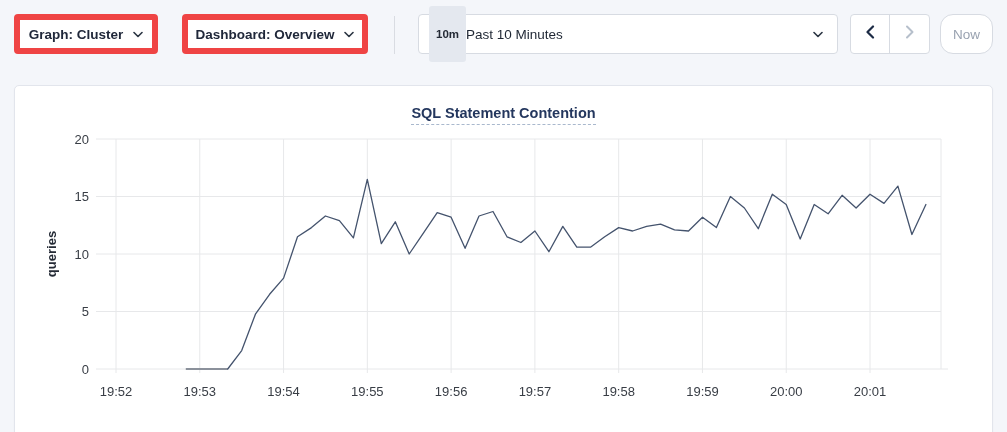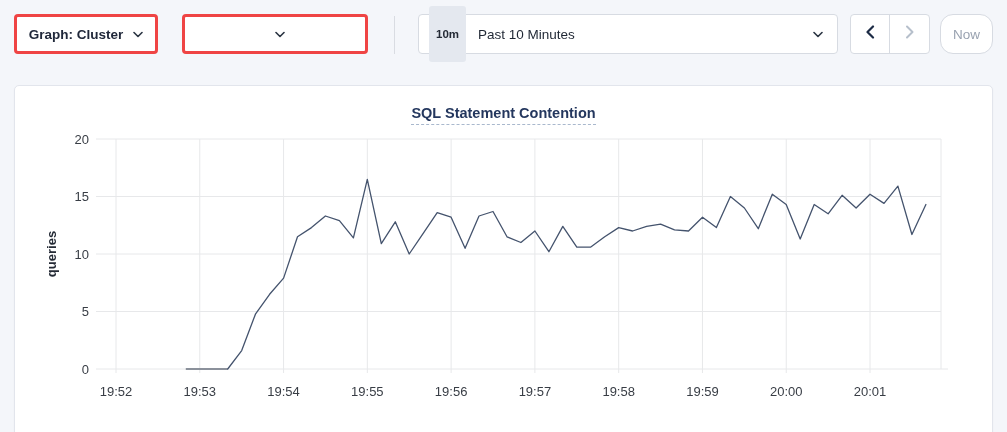--- a/index.html
+++ b/index.html
@@ -8,39 +8,39 @@
     position:relative;
     background:#f4f6fa;
     font-family:"Liberation Sans", sans-serif;
     color:#242a35;
   }
 
   
   .toolbar { position:absolute; top:14px; left:14px; width:979px; height:40px; }
   .tb-btn {
     position:absolute; top:0; height:40px;
-    background:#ffffff; border:3px solid #ef4444; border-radius:4px;
+    background:#ffffff; border:6px solid #ef4444; border-radius:4px;
     display:flex; align-items:center; justify-content:center;
     font-size:13.5px; font-weight:700; color:#20283a; cursor:pointer;
   }
   .btn-graph { left:0; width:144px; }
   .btn-dashboard { left:168px; width:186px; }
   .tb-btn .chev { margin-left:10px; display:inline-flex; color:#2a3442; }
   .tb-divider { position:absolute; left:380px; top:2px; height:38px; width:1px; background:#d9dce2; }
 
   .time-select {
     position:absolute; left:404px; top:0; width:420px; height:40px;
     background:#ffffff; border:1px solid #d7dbe2; border-radius:4px;
     display:flex; align-items:center; padding:0 14px 0 10px; cursor:pointer;
   }
   .time-badge {
     background:#e4e8ef; border-radius:3px; padding:22px 7px;
     font-size:11.5px; font-weight:700; color:#242a35;
   }
-  .time-label { margin-left:12px; font-size:13.5px; font-weight:400; color:#1e2633;text-align:right; }
+  .time-label { margin-left:0; font-size:13.5px; font-weight:400; color:#1e2633;text-align:right; }
   .time-select .chev { margin-left:auto; display:inline-flex; color:#2a3442; }
 
   .arrow-group {
     position:absolute; left:836px; top:0; width:80px; height:40px;
     background:#ffffff; border:1px solid #d7dbe2; border-radius:4px;
     display:flex;
   }
   .arrow-half { width:40px; height:100%; display:flex; align-items:center; justify-content:center; cursor:pointer; }
   .arrow-half.prev { border-right:1px solid #d7dbe2; color:#1c2b45; }
   .arrow-half.next { color:#b6bfcb; cursor:default; }
@@ -74,20 +74,21 @@
   <div class="tb-btn btn-graph">
     <span>Graph: Cluster</span>
     <span class="chev">
       <svg width="10" height="7" viewBox="0 0 10 7">
           <polyline points="1,1.5 5,5.5 9,1.5" fill="none" stroke="currentColor" stroke-width="1.6" stroke-linecap="round" stroke-linejoin="round"></polyline>
         </svg>
     </span>
   </div>
 
   <div class="tb-btn btn-dashboard">
+    <span>Dashboard: Overview</span>
     <span class="chev">
       <svg width="10" height="7" viewBox="0 0 10 7">
           <polyline points="1,1.5 5,5.5 9,1.5" fill="none" stroke="currentColor" stroke-width="1.6" stroke-linecap="round" stroke-linejoin="round"></polyline>
         </svg>
     </span>
   </div>
 
   <div class="tb-divider"></div>
 
   <div class="time-select">

